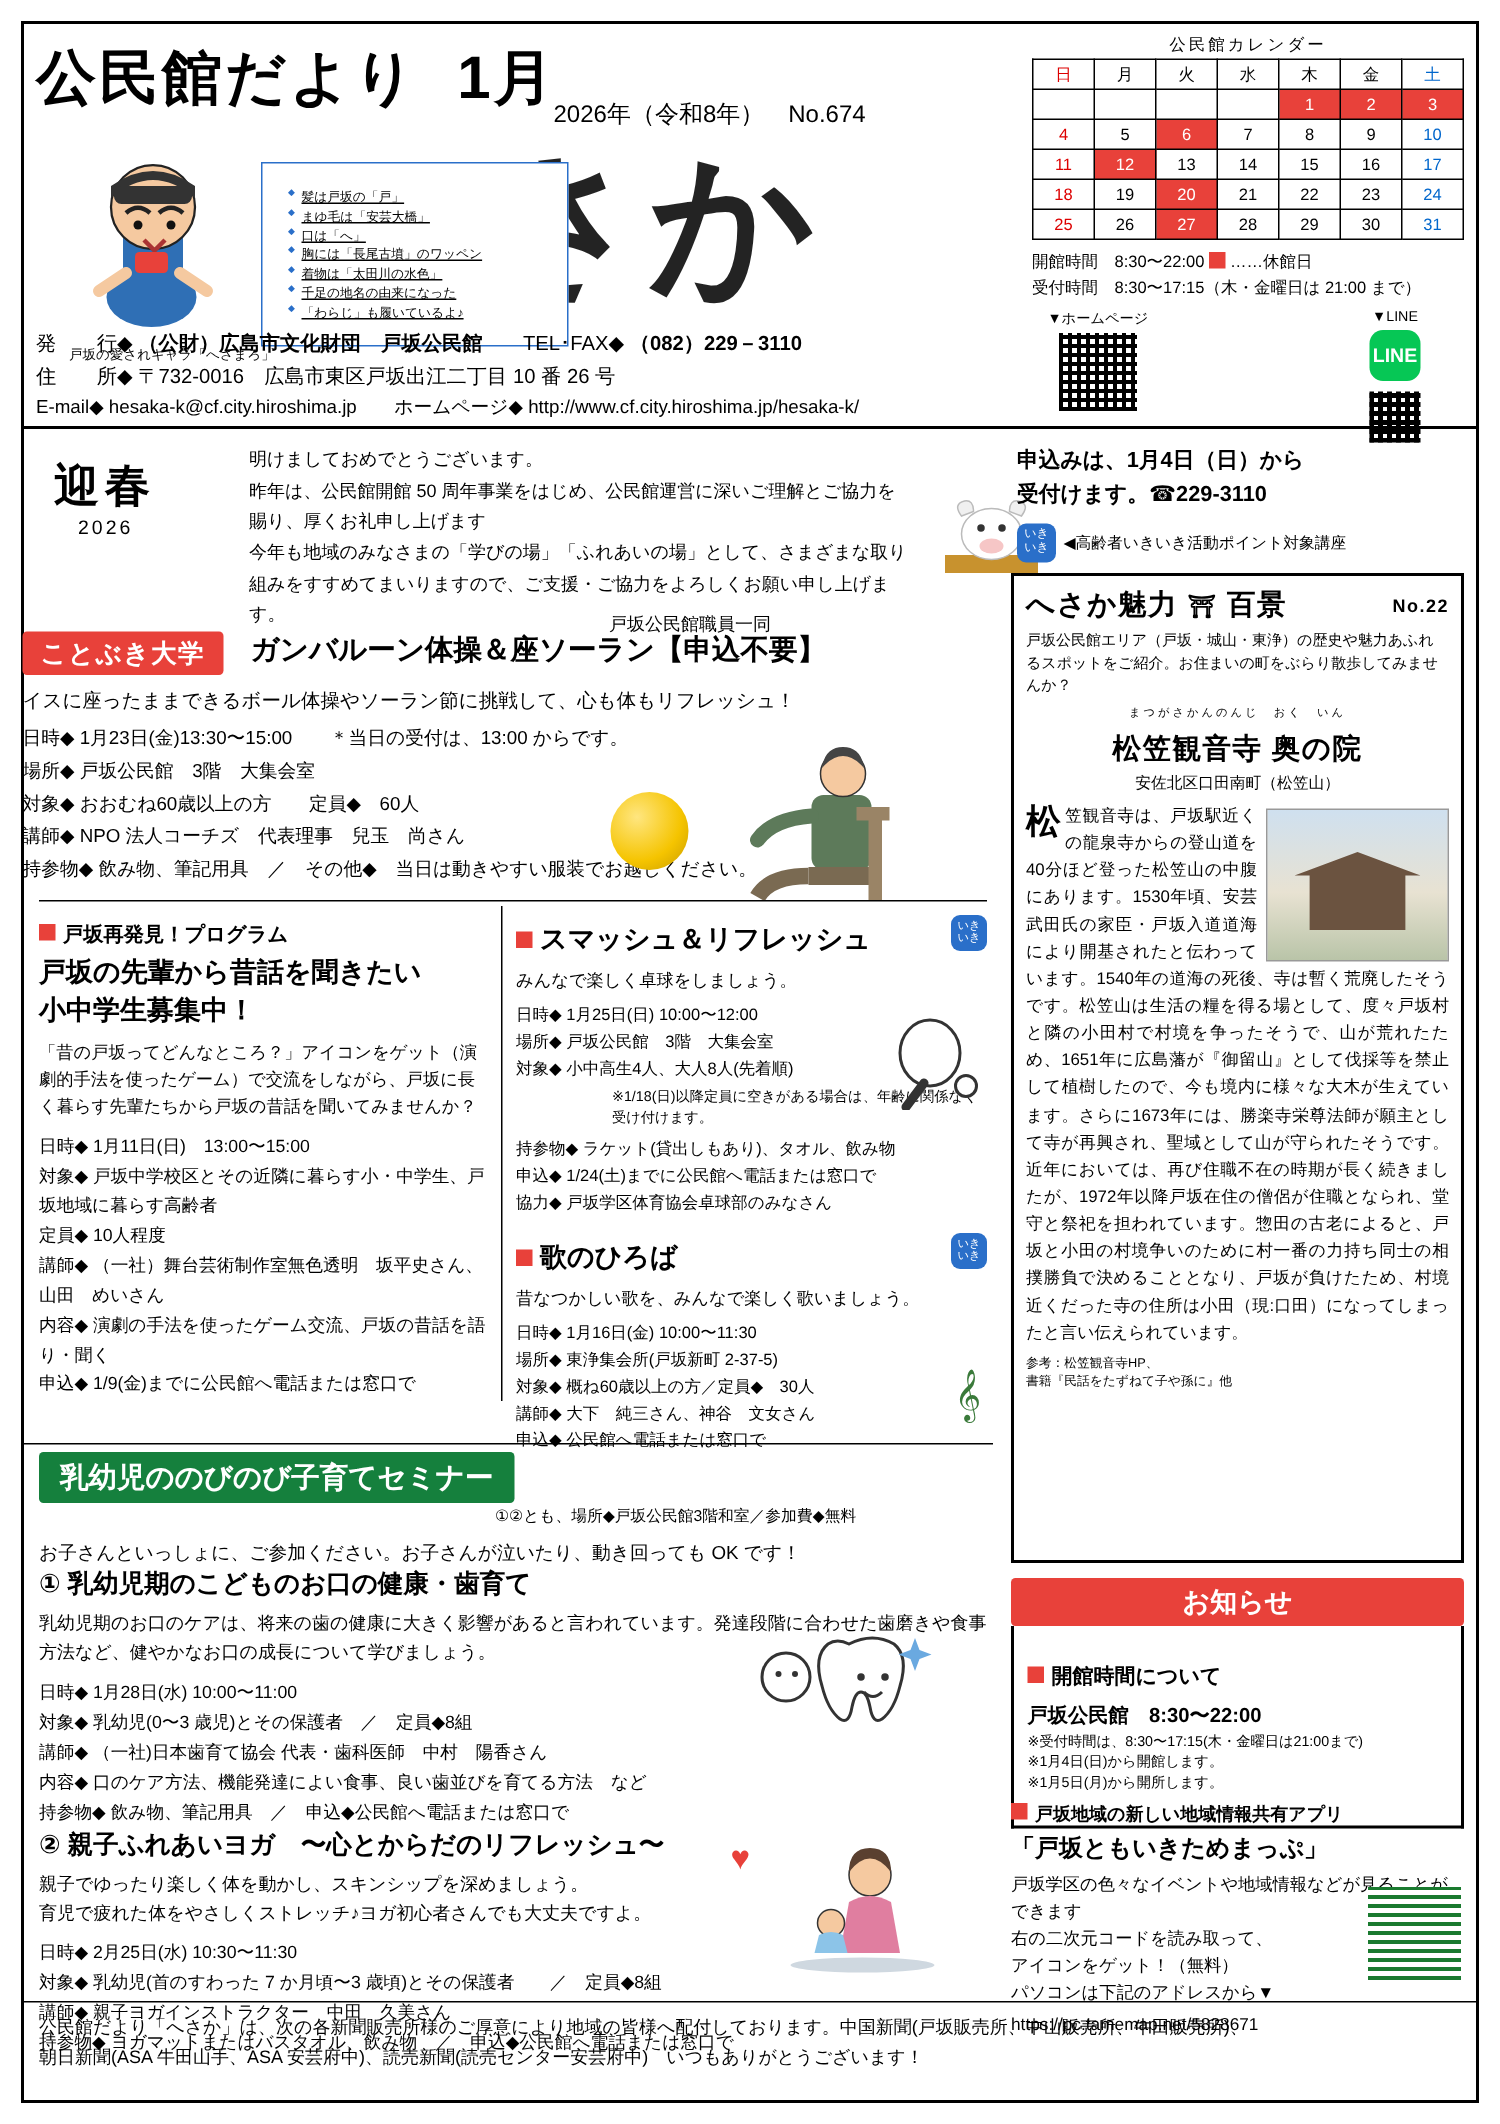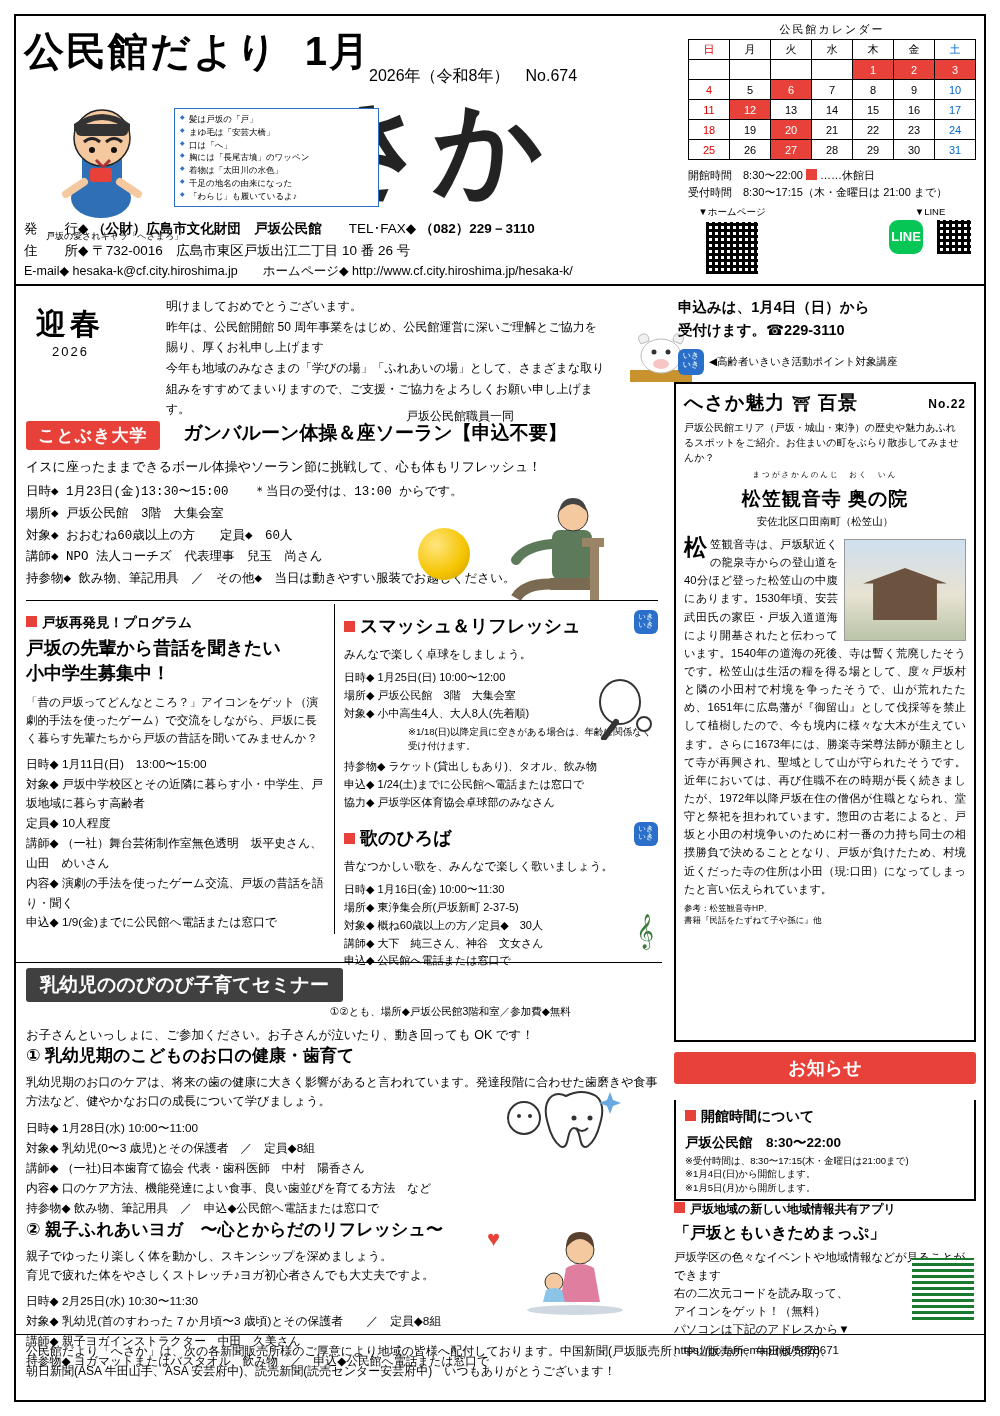--- a/index.html
+++ b/index.html
@@ -66,21 +66,21 @@
   .miryoku-sub{font-size:10px;line-height:1.5;margin-top:4px;}
   .miryoku-title{text-align:center;font-size:19px;font-weight:bold;margin-top:6px;letter-spacing:1px;}
   .miryoku-addr{text-align:center;font-size:10.5px;margin-top:3px;}
   .miryoku-text{font-size:11.2px;line-height:1.62;margin-top:6px;text-align:justify;}
   .miryoku-text .drop{float:left;font-size:23px;font-weight:bold;line-height:.92;margin:2px 3px 0 0;}
   .temple{float:right;width:120px;height:100px;margin:4px 0 2px 6px;border:1px solid #999;background:linear-gradient(#cfe0ef,#e8e2d2 55%,#b9c4a8);position:relative;overflow:hidden;}
   .temple:after{content:"";position:absolute;left:18px;top:28px;width:84px;height:52px;background:#6b5340;clip-path:polygon(0% 30%,50% 0%,100% 30%,88% 30%,88% 100%,12% 100%,12% 30%);}
   .miryoku-ref{font-size:8.5px;line-height:1.45;margin-top:4px;}
 
   
-  .kotobuki{position:absolute;left:26px;top:420px;width:632px;font-family:Liberation Mono, monospace;}
+  .kotobuki{position:absolute;left:15px;top:420px;width:632px;}
   .redbtn{display:inline-block;background:#e8413a;color:#fff;font-size:17px;font-weight:bold;padding:3px 12px;border-radius:3px;letter-spacing:1px;}
   .kt-title{display:inline-block;font-size:19px;font-weight:bold;margin-left:14px;vertical-align:2px;}
   .kt-lead{font-size:13px;margin-top:8px;}
   .kt-rows{font-size:12.5px;line-height:1.74;margin-top:6px;}
   .kt-rows .k{letter-spacing:0;}
   .ball{position:absolute;left:392px;top:108px;width:52px;height:52px;border-radius:50%;background:radial-gradient(circle at 34% 32%,#ffe680,#f5c400 60%,#c79a00);}
   .sitter{position:absolute;left:452px;top:66px;width:150px;height:120px;}
   .kt-line{position:absolute;left:26px;top:600px;width:632px;height:1px;background:#000;}
 
   
@@ -95,34 +95,34 @@
   .rows-sm{font-size:11px;line-height:1.62;margin-top:6px;}
   .note-sm{font-size:9.5px;line-height:1.45;margin:2px 0 0 64px;}
   .vdiv{position:absolute;left:334px;top:604px;width:1px;height:330px;background:#000;}
   .ikiiki-sm{position:absolute;width:24px;height:24px;border-radius:6px;background:#2a6fc9;color:#fff;font-size:7.5px;line-height:1.05;text-align:center;padding-top:3px;box-sizing:border-box;}
   .racket{position:absolute;right:2px;top:62px;width:70px;height:64px;}
   .note{position:absolute;right:4px;top:88px;font-size:30px;color:#3a7a3a;}
 
   
   .semline{position:absolute;left:16px;top:962px;width:646px;height:1px;background:#000;}
   .seminar{position:absolute;left:26px;top:968px;width:634px;}
-  .sem-h{display:inline-block;background:#404040;color:#fff;font-size:19px;font-weight:bold;padding:4px 14px;border-radius:3px;}
+  .sem-h{display:inline-block;background:#15803d;color:#fff;font-size:19px;font-weight:bold;padding:4px 14px;border-radius:3px;}
   .sem-note{float:right;font-size:10.5px;line-height:1.45;width:330px;padding-top:2px;}
   .sem-lead{font-size:12.5px;margin-top:8px;}
   .sem-item-t{font-size:17px;font-weight:bold;}
   .sem-p{font-size:12px;line-height:1.6;margin-top:6px;}
   .sem-rows{font-size:11.8px;line-height:1.7;margin-top:6px;}
   .tooth{position:absolute;right:24px;top:118px;width:130px;height:70px;}
   .yoga{position:absolute;right:30px;top:260px;width:110px;height:90px;}
   .heart{position:absolute;right:160px;top:258px;font-size:22px;color:#e8413a;}
 
   
   .oshi{position:absolute;left:674px;top:1052px;width:302px;}
   .oshi-h{background:#e8413a;color:#fff;font-size:18px;font-weight:bold;text-align:center;padding:4px 0;border-radius:3px;}
-  .oshi-box{border:2px solid #000;border-top:0;padding:5px 9px;font-size:12px;line-height:1.6;margin-top:16px;}
+  .oshi-box{border:2px solid #000;border-top:0;padding:22px 9px;font-size:12px;line-height:1.6;}
   .oshi-box .t{font-size:14px;font-weight:bold;}
   .oshi-box .r{font-size:13.5px;font-weight:bold;margin-top:5px;}
   .oshi-box .s{font-size:9.5px;line-height:1.4;}
   .app{position:absolute;left:674px;top:1200px;width:302px;font-size:11.5px;line-height:1.55;}
   .app .t1{font-size:12px;font-weight:bold;}
   .app .t2{font-size:16px;font-weight:bold;margin:2px 0 4px;}
   .qr2{position:absolute;right:2px;top:58px;width:62px;height:62px;background:
     repeating-linear-gradient(0deg,#1a7a2f 0 3px,#fff 3px 6px),
     repeating-linear-gradient(90deg,#1a7a2f 0 3px,transparent 3px 6px);}
   .app .url{margin-top:4px;}
@@ -155,21 +155,21 @@
         <path d="M38 40 q8 -7 16 0" stroke="#222" fill="none" stroke-width="3"></path>
         <path d="M60 40 q8 -7 16 0" stroke="#222" fill="none" stroke-width="3"></path>
         <circle cx="46" cy="48" r="3" fill="#111"></circle>
         <circle cx="68" cy="48" r="3" fill="#111"></circle>
         <path d="M50 58 l7 7 l7 -7" stroke="#a33" fill="none" stroke-width="3"></path>
         <rect x="44" y="66" width="22" height="14" rx="3" fill="#e8413a"></rect>
         <path d="M20 92 l18 -12 M92 92 l-18 -12" stroke="#f5c9a0" stroke-width="8" stroke-linecap="round"></path>
       </svg>
     </div>
     <div class="mascot-note">
-      <ul style="margin:0;padding:0;">
+      <ul style="margin:12px;padding:0;text-decoration:underline;">
         <li>髪は戸坂の「戸」</li>
         <li>まゆ毛は「安芸大橋」</li>
         <li>口は「へ」</li>
         <li>胸には「長尾古墳」のワッペン</li>
         <li>着物は「太田川の水色」</li>
         <li>千足の地名の由来になった</li>
         <li>「わらじ」も履いているよ♪</li>
       </ul>
     </div>
     <div class="mascot-cap">戸坂の愛されキャラ「へさまろ」</div>
@@ -250,21 +250,21 @@
   </div>
 
   <div class="sns">
     <div class="sns-row">
       <div class="sns-col">
         <div>▼ホームページ</div>
         <div class="qr"></div>
       </div>
       <div class="sns-col">
         <div>▼LINE</div>
-        <div style="display:flex;justify-content:center;gap:4px;">
+        <div style="display:flex;justify-content:center;gap:4px;flex-direction:column;">
           <div class="lineicon">LINE</div>
           <div class="qr" style="width:34px;height:34px;margin-top:3px;"></div>
         </div>
       </div>
     </div>
   </div>
 
   <div class="hr-main"></div>
 
   <div class="greet">

